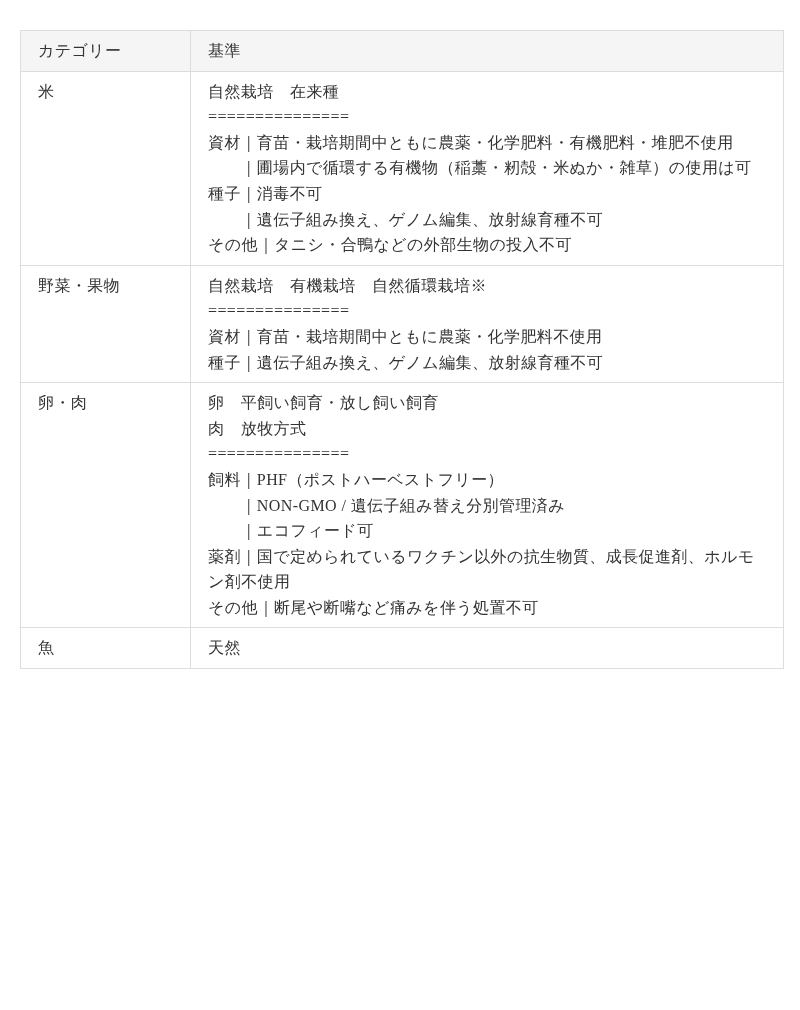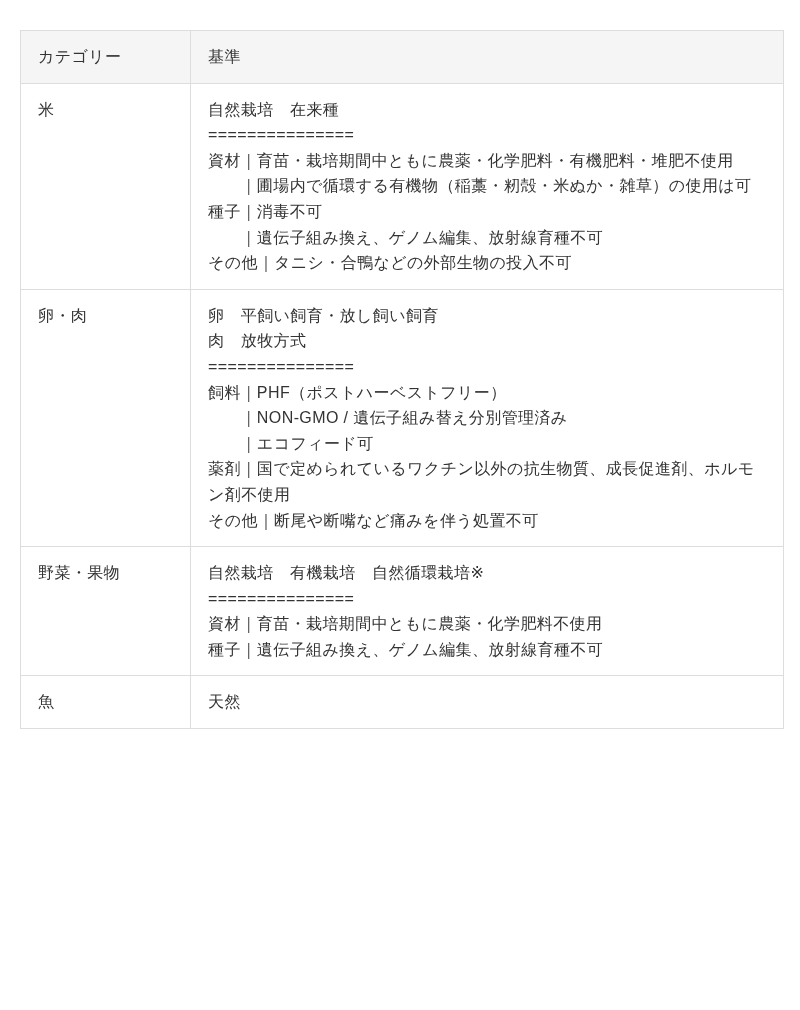--- a/index.html
+++ b/index.html
@@ -21,31 +21,32 @@
     width: 764px;
     color: #333333;
     font-size: 16px;
     letter-spacing: 0.4px;
     line-height: 1.6;
   }
   table.standards col.c-cat { width: 170px; }
   table.standards th,
   table.standards td {
     border: 1px solid #dddddd;
-    padding: 13px 17px;
+    padding: 7px 17px;
     text-align: left;
     vertical-align: top;
     font-weight: 400;
   }
   table.standards thead th {
     background: #f5f5f5;
   }
   td.criteria {
     white-space: pre-wrap;
     word-break: break-all;
+    font-family: Liberation Serif, serif;
   }
   td.category {
     white-space: nowrap;
   }
 </style>
 </head>
 <body>
 
 <div class="page">
   <table class="standards">
@@ -64,36 +65,36 @@
         <td class="category">米</td>
         <td class="criteria">自然栽培　在来種
 ===============
 資材｜育苗・栽培期間中ともに農薬・化学肥料・有機肥料・堆肥不使用
 　　｜圃場内で循環する有機物（稲藁・籾殻・米ぬか・雑草）の使用は可
 種子｜消毒不可
 　　｜遺伝子組み換え、ゲノム編集、放射線育種不可
 その他｜タニシ・合鴨などの外部生物の投入不可</td>
       </tr>
       <tr>
+        <td class="category">野菜・果物</td>
+        <td class="criteria">自然栽培　有機栽培　自然循環栽培※
+===============
+資材｜育苗・栽培期間中ともに農薬・化学肥料不使用
+種子｜遺伝子組み換え、ゲノム編集、放射線育種不可</td>
+      </tr>
+      <tr>
         <td class="category">卵・肉</td>
         <td class="criteria">卵　平飼い飼育・放し飼い飼育
 肉　放牧方式
 ===============
 飼料｜PHF（ポストハーベストフリー）
 　　｜NON-GMO / 遺伝子組み替え分別管理済み
 　　｜エコフィード可
 薬剤｜国で定められているワクチン以外の抗生物質、成長促進剤、ホルモン剤不使用
 その他｜断尾や断嘴など痛みを伴う処置不可</td>
       </tr>
       <tr>
-        <td class="category">野菜・果物</td>
-        <td class="criteria">自然栽培　有機栽培　自然循環栽培※
-===============
-資材｜育苗・栽培期間中ともに農薬・化学肥料不使用
-種子｜遺伝子組み換え、ゲノム編集、放射線育種不可</td>
-      </tr>
-      <tr>
         <td class="category">魚</td>
         <td class="criteria">天然</td>
       </tr>
     </tbody>
   </table>
 </div>
 
 </body></html>

